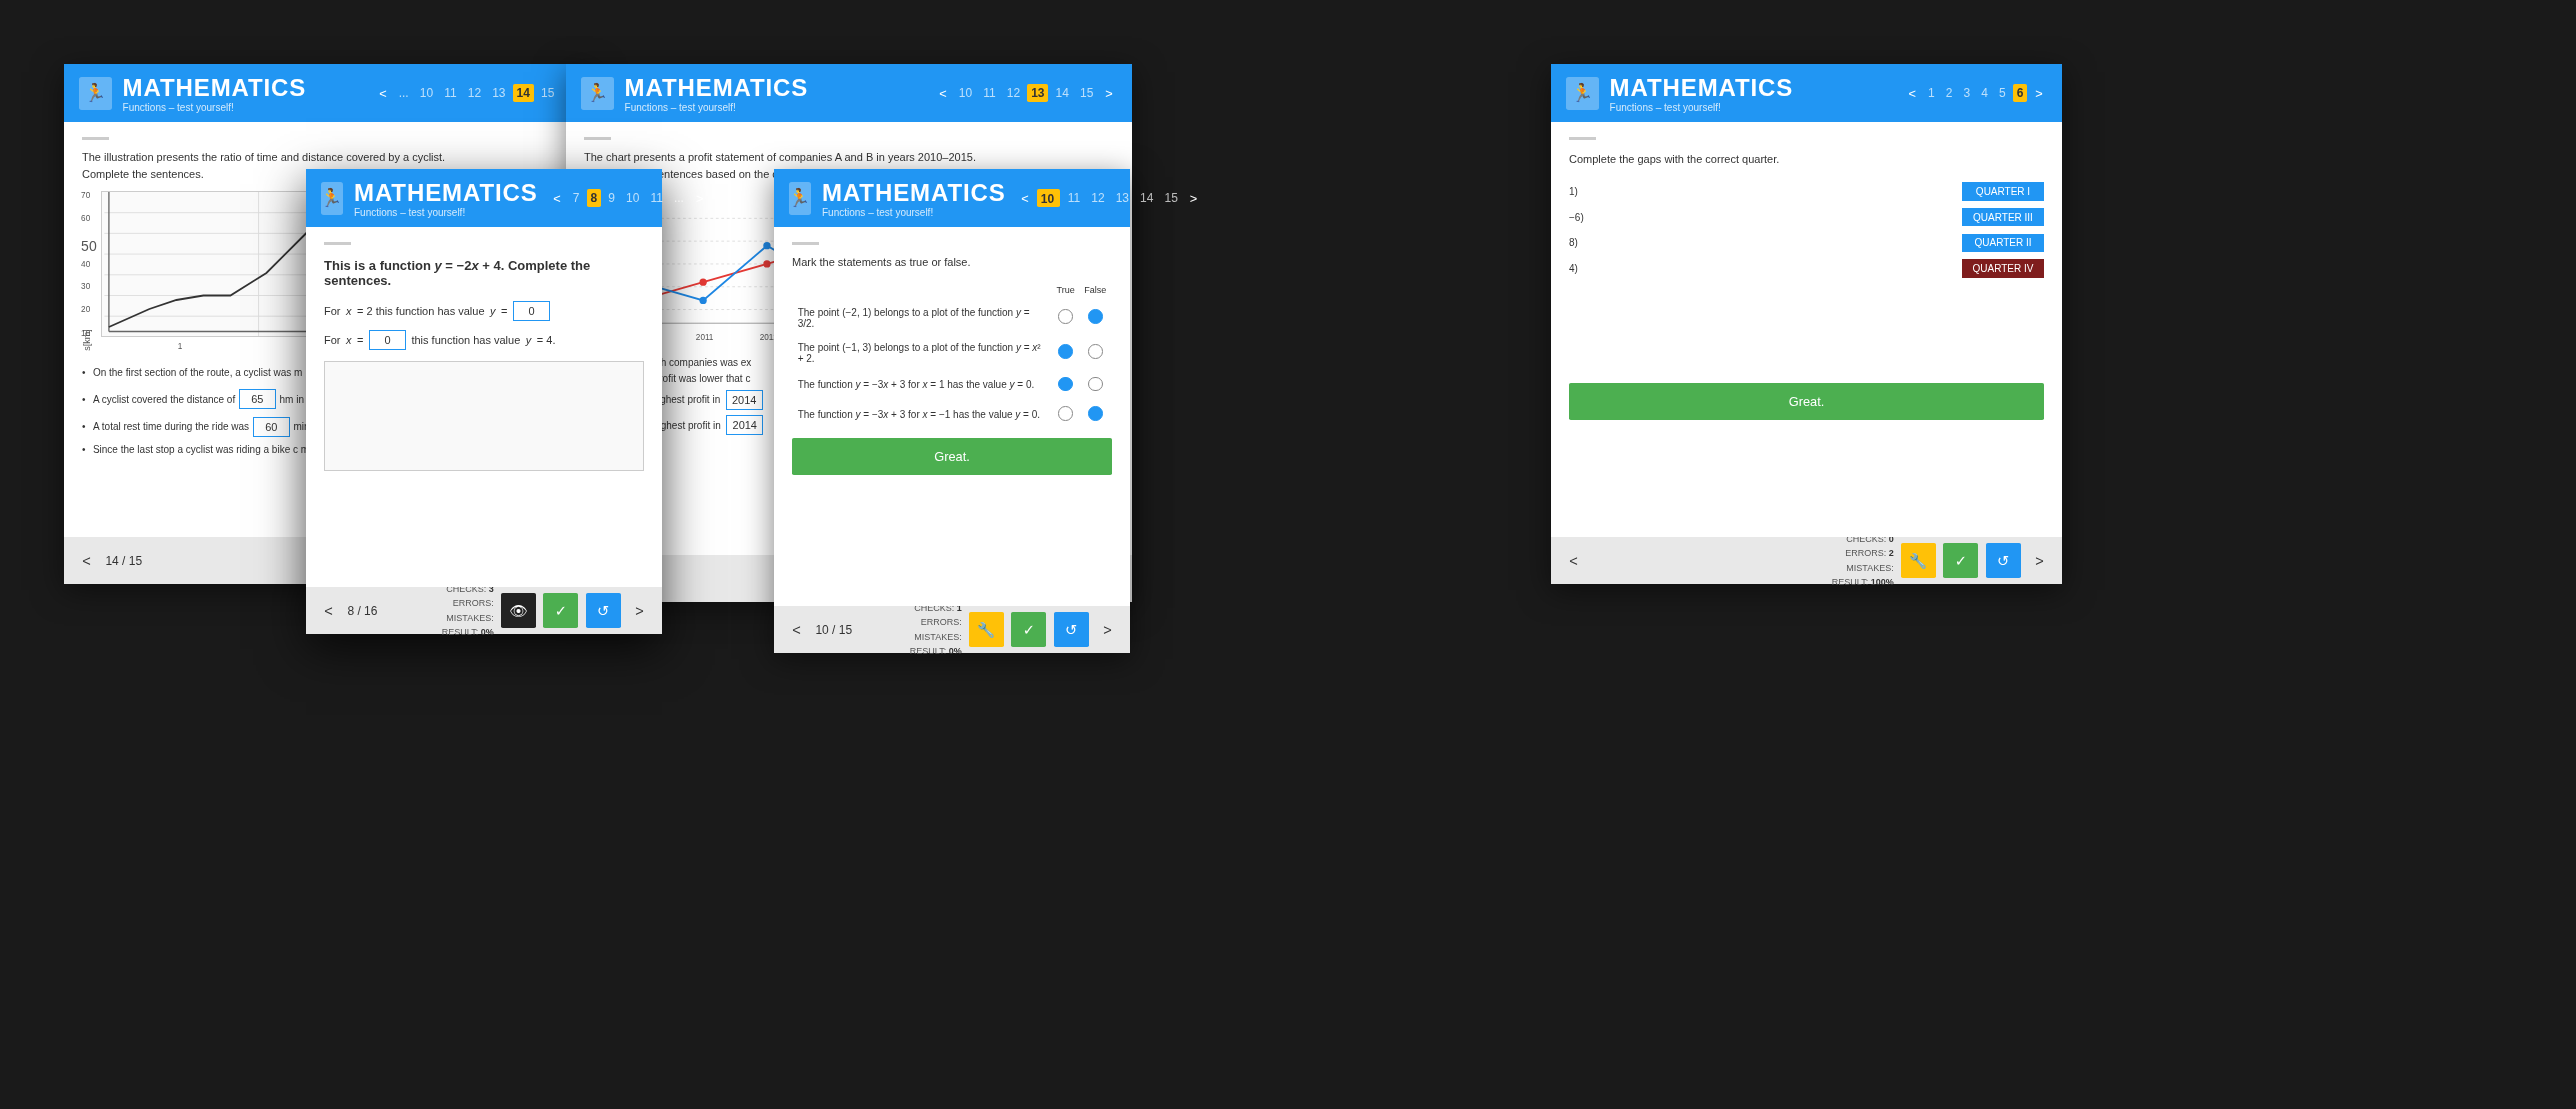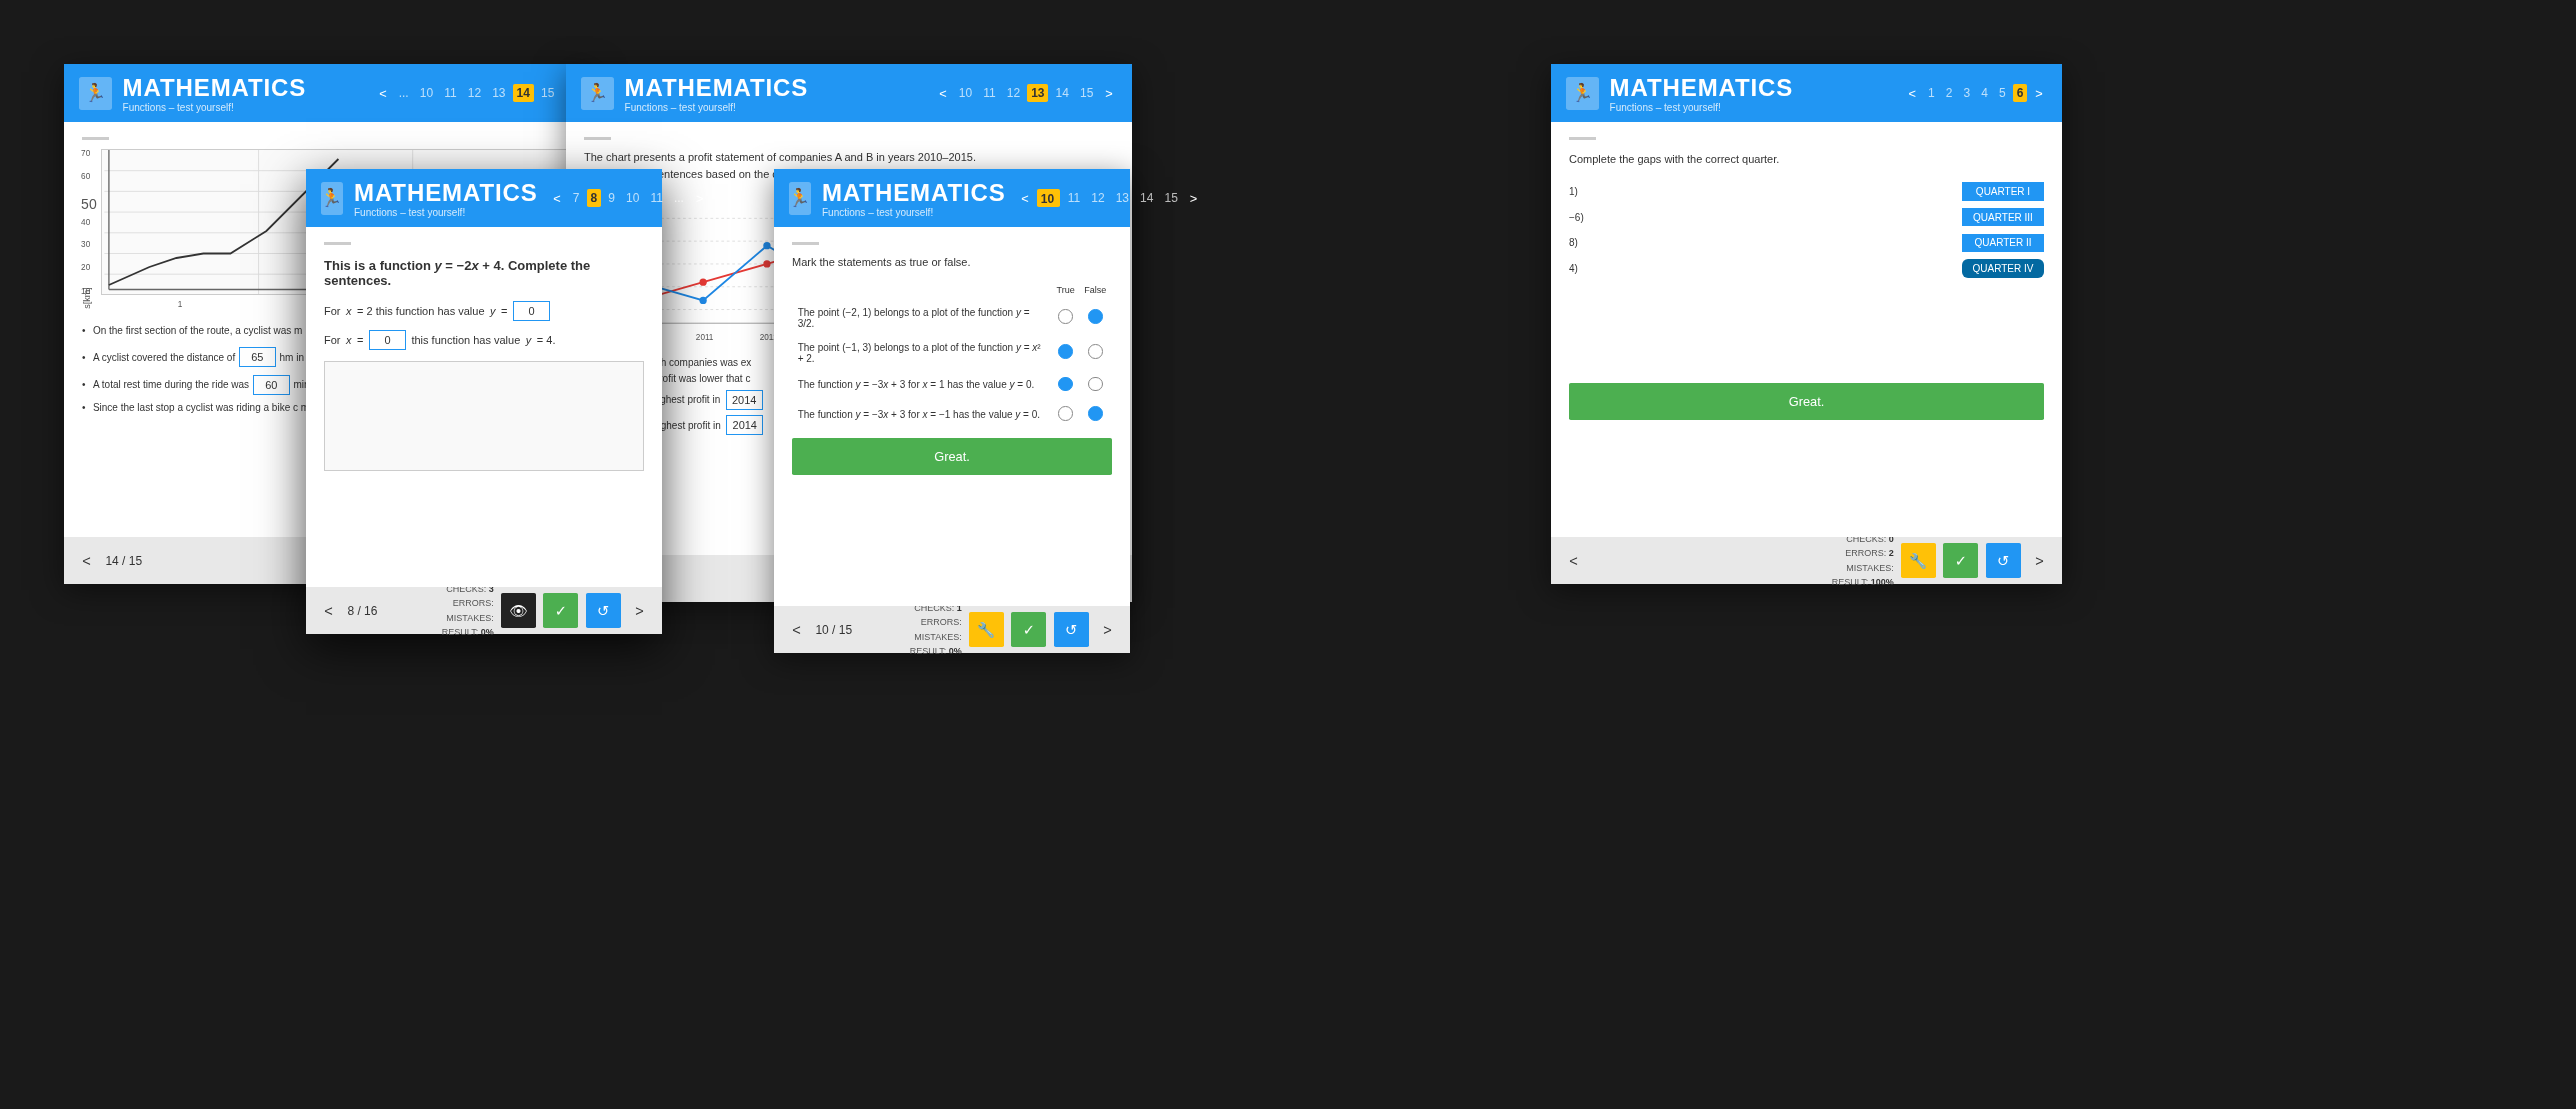--- a/index.html
+++ b/index.html
@@ -271,21 +271,21 @@
       font-size: 10px;
       color: white;
       border: none;
       cursor: pointer;
       min-width: 82px;
       text-align: center;
     }
     .q1-color { background: #2196F3; }
     .q3-color { background: #2196F3; }
     .q2-color { background: #2196F3; }
-    .q4-color { background: #0369a1; border-radius: 6px; }
+    .q4-color { background: #7f1d1d; }
   </style>
 </head>
 <body>
 
 <div class="card" id="card1">
   <div class="card-header">
     <div class="header-icon">🏃</div>
     <div class="header-title-block">
       <div class="header-title">MATHEMATICS</div>
       <div class="header-subtitle">Functions – test yourself!</div>
@@ -298,20 +298,24 @@
       <span class="nav-num">12</span>
       <span class="nav-num">13</span>
       <span class="nav-num active">14</span>
       <span class="nav-num">15</span>
       <button class="nav-btn">&gt;</button>
     </div>
   </div>
 
   <div class="card-content">
     <div style="background:#ccc;height:3.7px;width:27px;margin-bottom:9px;"></div>
+    <div class="question-text">
+      The illustration presents the ratio of time and distance covered by a cyclist.<br>
+      <strong>Complete the sentences.</strong>
+    </div>
 
     <div style="display:flex;gap:7.3px;margin-bottom:9px;">
       <div style="font-size:9px;color:#555;writing-mode:vertical-rl;transform:rotate(180deg);margin-right:1.8px;">s[km]</div>
       <div style="position:relative;flex:1;">
         
         <div style="position:absolute;left:-20px;top:0;font-size:8.2px;color:#555;">70</div>
         <div style="position:absolute;left:-20px;top:14%;font-size:8.2px;color:#555;">60</div>
         <div style="position:absolute;left:-20px;top:29%;font-size:14px;color:#555;">50</div>
         <div style="position:absolute;left:-20px;top:43%;font-size:8.2px;color:#555;">40</div>
         <div style="position:absolute;left:-20px;top:57%;font-size:8.2px;color:#555;">30</div>

